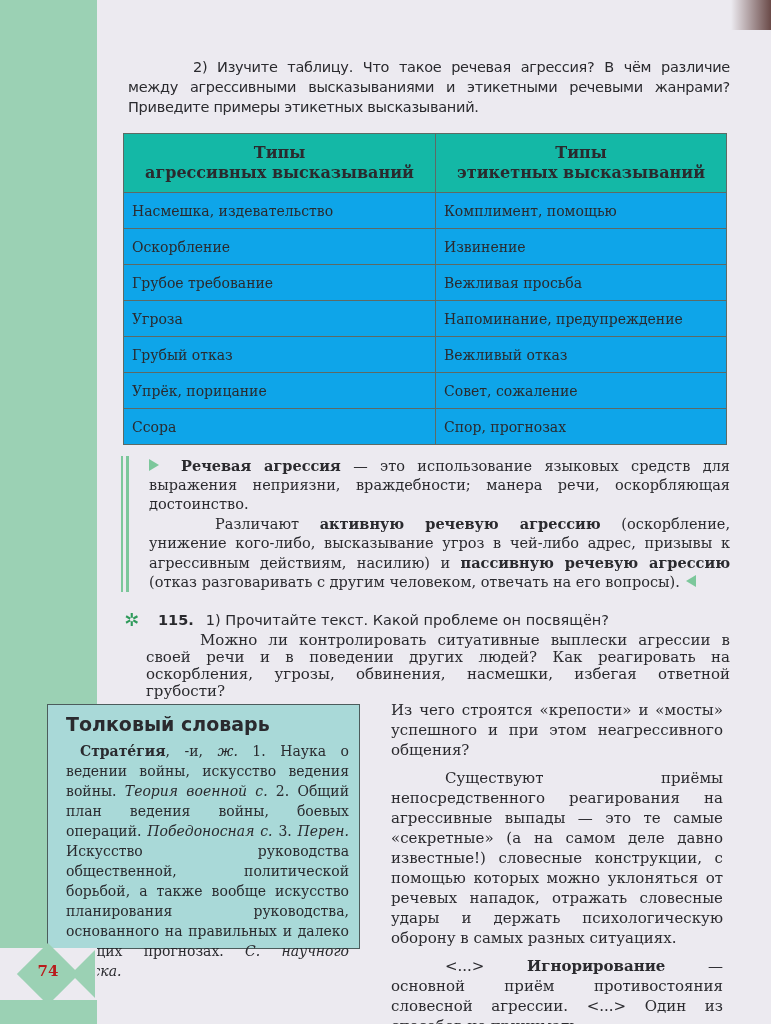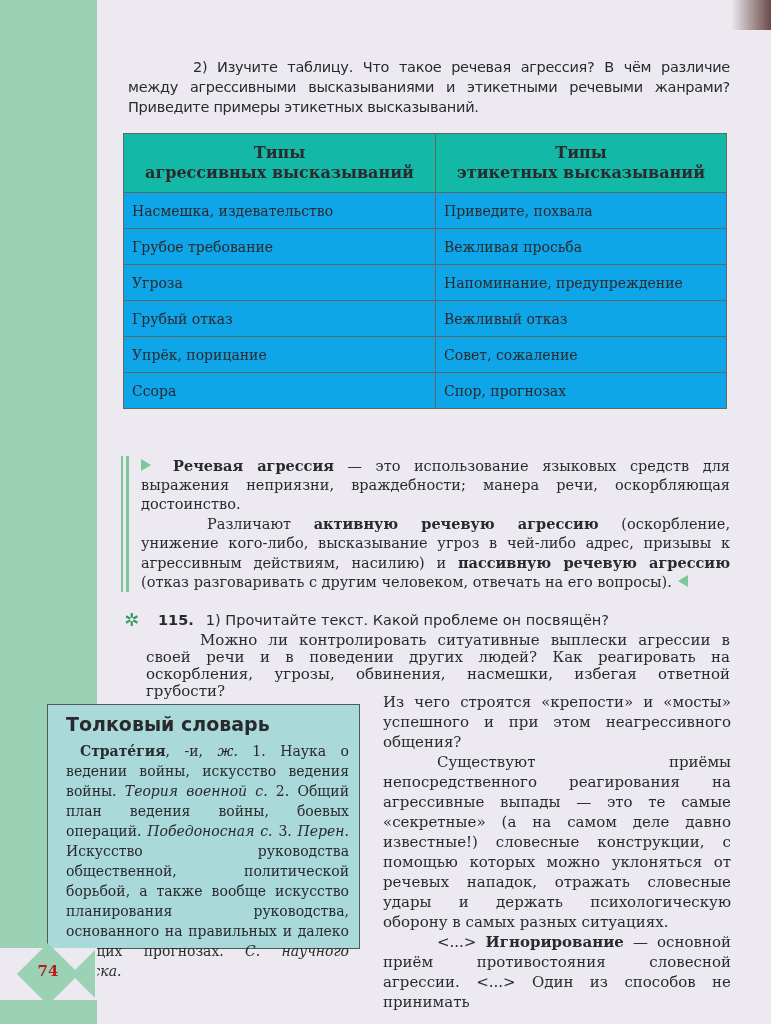--- a/index.html
+++ b/index.html
@@ -35,21 +35,21 @@
     background: #14b8a6; font-weight: bold; text-align: center;
     height: 56px; border: 1px solid #5d6a64; line-height: 20px; font-size: 16px;
   }
   table.types td {
     border: 1px solid #5d6a64; height: 35px; padding: 0 8px;
     background: #0ea5e9;
   }
   table.types td:first-child, table.types th:first-child { width: 295px; }
   .definition {
     position: absolute; left: 126px; top: 456px; width: 604px;
-    border-left: 3px solid #7cc79b; padding-left: 12px;
+    border-left: 3px solid #7cc79b; padding-left: 20px;
     font-size: 14.5px; line-height: 19px; text-align: justify;
     box-sizing: border-box;
   }
   .definition .outer-bar {
     position: absolute; left: -8px; top: 0; bottom: 0; width: 2px; background: #7cc79b;
   }
   .tri-right {
     display: inline-block; width: 0; height: 0;
     border-top: 6px solid transparent; border-bottom: 6px solid transparent;
     border-left: 10px solid #7cc79b; margin-right: 22px; vertical-align: 0;
@@ -71,21 +71,21 @@
   .text-top {
     position: absolute; left: 146px; top: 632px; width: 584px;
     font-size: 15px; line-height: 17px; text-align: justify;
   }
   .text-top p { margin: 0; }
   .ind { text-indent: 54px; }
   .text-right {
     position: absolute; left: 383px; top: 692px; width: 348px;
     font-size: 15px; line-height: 20px; text-align: justify;
   }
-  .text-right p { margin: 0; }
+  .text-right p { margin: 8px; }
   .dict {
     position: absolute; left: 47px; top: 704px; width: 313px; height: 245px;
     background: #a9d9d8; border: 1px solid #4c5c5c; box-sizing: border-box;
     padding: 8px 10px 8px 18px;
   }
   .dict-title {
     font-family: "DejaVu Sans", sans-serif; font-weight: bold; font-size: 19px;
     margin: 0 0 6px 0;
   }
   .dict-body { font-size: 14px; line-height: 20px; text-align: justify; text-indent: 14px; margin: 0; }
@@ -124,21 +124,25 @@
 <table class="types">
   <thead>
     <tr>
       <th><span>Типы</span><br><span>агрессивных высказываний</span></th>
       <th><span>Типы</span><br><span>этикетных высказываний</span></th>
     </tr>
   </thead>
   <tbody>
     <tr>
         <td>Насмешка, издевательство</td>
-        <td>Приведите, похвала</td>
+        <td>Комплимент, помощью</td>
+      </tr>
+    <tr>
+        <td>Оскорбление</td>
+        <td>Извинение</td>
       </tr>
     <tr>
         <td>Грубое требование</td>
         <td>Вежливая просьба</td>
       </tr>
     <tr>
         <td>Угроза</td>
         <td>Напоминание, предупреждение</td>
       </tr>
     <tr>

